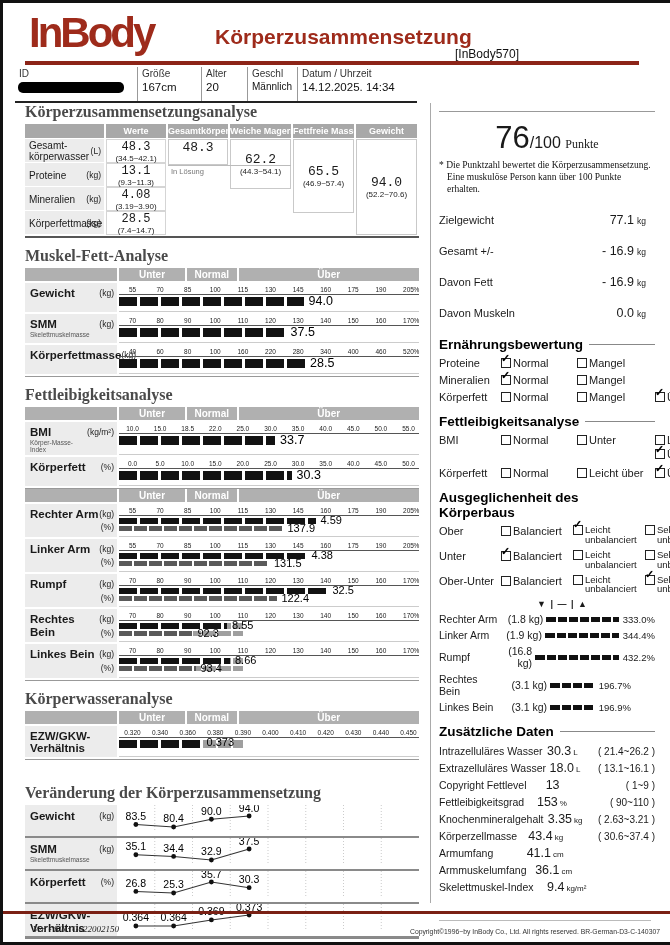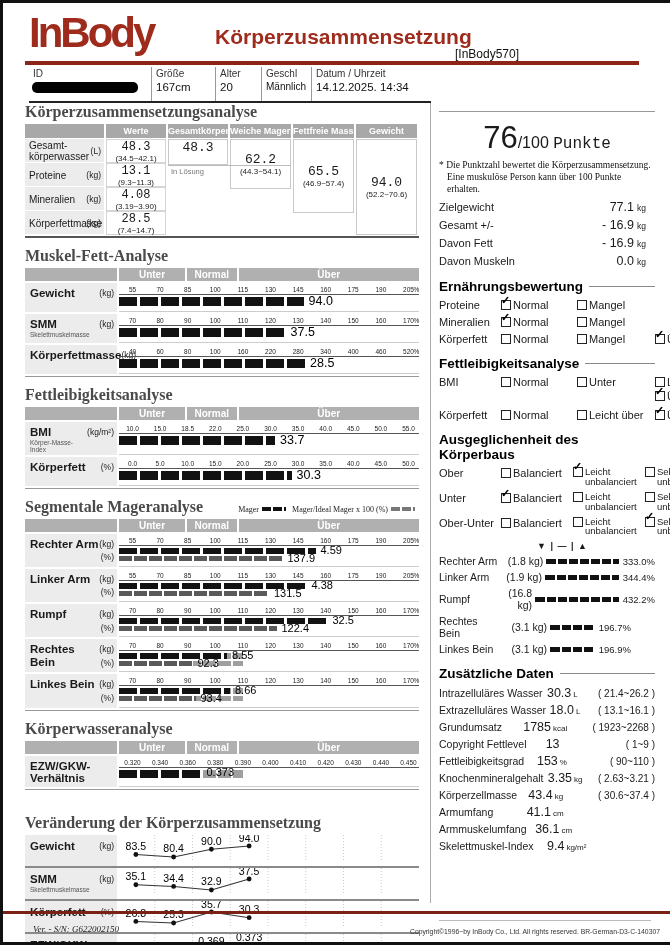--- a/index.html
+++ b/index.html
@@ -4,21 +4,21 @@
 <style>
   html,body{margin:0;padding:0;background:#e8e8e8;}
   .page{width:670px;height:945px;position:relative;background:#fff;margin:0 auto;
     border-left:3px solid #111;border-top:3px solid #111;border-bottom:3px solid #111;
     box-sizing:border-box;font-family:"Liberation Sans",sans-serif;color:#1a1a1a;overflow:hidden;}
   
   .logo{position:absolute;left:26px;top:6px;font-size:42px;font-weight:bold;color:#9e2b1b;letter-spacing:-3px;}
   .title{position:absolute;left:212px;top:22px;font-size:21px;font-weight:bold;color:#9e2b1b;}
   .model{position:absolute;left:452px;top:44px;font-size:12px;color:#111;}
   .redrule{position:absolute;left:22px;top:58px;width:614px;height:4px;background:#8c2418;}
-  .info{position:absolute;left:26px;top:64px;width:402px;height:34px;border-bottom:2px solid #222;display:flex;}
+  .info{position:absolute;left:12px;top:64px;width:402px;height:34px;border-bottom:2px solid #222;display:flex;}
   .icell{border-left:1px solid #999;padding:1px 4px;box-sizing:border-box;position:relative;}
   .icell:first-child{border-left:none;}
   .ilabel{font-size:10px;color:#333;}
   .ival{font-size:11.5px;color:#111;margin-top:2px;}
   .ival-sm{font-size:10px;}
   .redact{position:absolute;left:3px;top:15px;width:106px;height:11px;background:#000;border-radius:5px;}
   
   .colL{position:absolute;left:22px;top:100px;width:394px;}
   .colR{position:absolute;left:436px;top:108px;width:216px;}
   .vdiv{position:absolute;left:427px;top:100px;width:1px;height:800px;background:#aaa;}
@@ -80,24 +80,24 @@
   .tplot{flex:1;position:relative;}
   .cb{display:inline-block;width:8px;height:8px;border:1px solid #222;position:relative;margin-right:2px;vertical-align:-1px;background:#fff;}
   .cbt{position:absolute;left:-1px;top:-7px;font-size:11px;font-weight:bold;color:#000;}
   
   .rh{display:flex;align-items:center;font-weight:bold;font-size:13.5px;margin:11px 0 5px 0;color:#000;}
   .rh:first-of-type{margin-top:2px;}
   .rh:after{content:"";flex:1;border-top:1px solid #888;margin-left:6px;}
   .score-line{text-align:center;margin:6px 0 4px 0;}
   .score{font-size:31px;}
   .score-den{font-size:16px;}
-  .score-unit{font-size:16px;font-family:Liberation Mono, monospace;}
+  .score-unit{font-size:12px;font-family:Liberation Serif, serif;}
   .fnote{font-family:"Liberation Serif",serif;font-size:9.5px;color:#111;line-height:1.25;}
   .fnote2{margin-left:8px;}
-  .wr{display:flex;align-items:baseline;font-size:11px;margin:4px 0;}
+  .wr{display:flex;align-items:baseline;font-size:11px;margin:17px 0;}
   .wrl{flex:1;}
   .wrv{width:52px;text-align:right;font-size:12.5px;}
   .wru{width:18px;font-size:8.5px;padding-left:3px;}
   .ckrow{display:flex;align-items:flex-start;margin:5px 0;font-size:11px;}
   .cklabel{width:62px;flex:none;font-size:11px;}
   .ckcell{flex:none;white-space:nowrap;}
   .ern .ckcell:nth-child(2),.fet .ckcell:nth-child(2){width:76px;}
   .ern .ckcell:nth-child(3),.fet .ckcell:nth-child(3){width:78px;}
   .aus .ckcell:nth-child(2){width:72px;}
   .aus .ckcell:nth-child(3){width:72px;}
@@ -373,27 +373,20 @@
             </div>
             <div class="btrack" style="height: 9px;">
               <div class="nz"></div>
               <div class="bbar bk" style="width: 57.5%;"></div>
               <span class="bval" style="left: calc(57.5% + 5px);">30.3</span>
             </div>
           </div>
         </div>
       </div>
 
-    <div class="stitle seg-head">
-      <span>Segmentale Mageranalyse</span>
-      <span class="legend">
-        <span>Mager</span><span class="sw sw-bk"></span>
-        <span>Mager/Ideal Mager x 100 (%)</span><span class="sw sw-gy"></span>
-      </span>
-    </div>
     <div class="bchart" id="sl">
         <div class="bh">
           <div class="bh-corner"></div>
           <div class="bh-zones">
             <div class="bh-zone z0">Unter</div>
             <div class="bh-zone z1">Normal</div>
             <div class="bh-zone z2">Über</div>
           </div>
         </div>
         <div class="brow">
@@ -885,26 +878,20 @@
           <span class="xu">L</span>
           <span class="xg">( 21.4~26.2 )</span>
         </div>
         <div class="xr">
           <span class="xl">Extrazelluläres Wasser</span>
           <span class="xv">18.0</span>
           <span class="xu">L</span>
           <span class="xg">( 13.1~16.1 )</span>
         </div>
         <div class="xr">
-          <span class="xl">Grundumsatz</span>
-          <span class="xv">1785</span>
-          <span class="xu">kcal</span>
-          <span class="xg">( 1923~2268 )</span>
-        </div>
-        <div class="xr">
           <span class="xl">Copyright Fettlevel</span>
           <span class="xv">13</span>
           <span class="xu"></span>
           <span class="xg">( 1~9 )</span>
         </div>
         <div class="xr">
           <span class="xl">Fettleibigkeitsgrad</span>
           <span class="xv">153</span>
           <span class="xu">%</span>
           <span class="xg">( 90~110 )</span>

